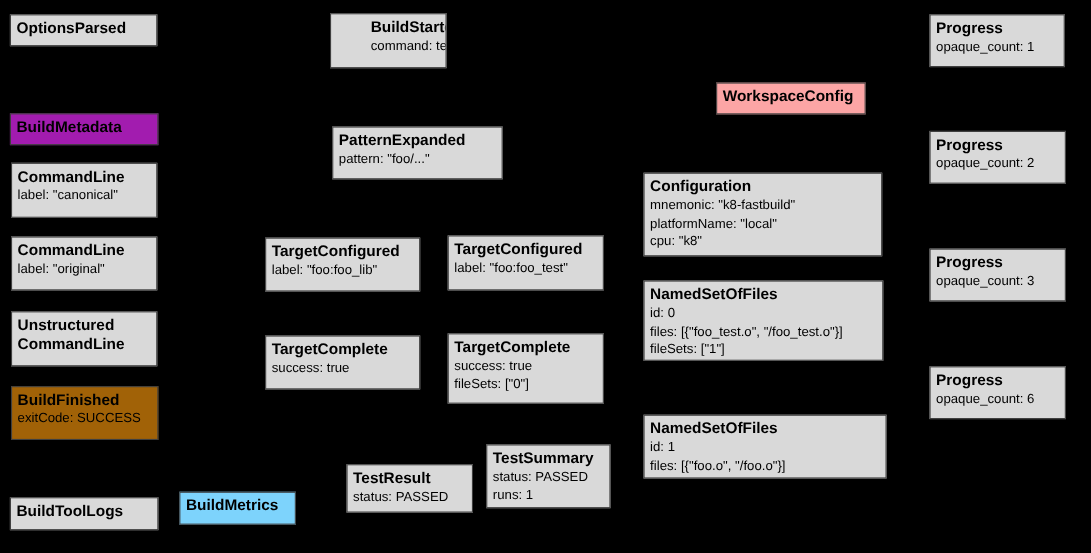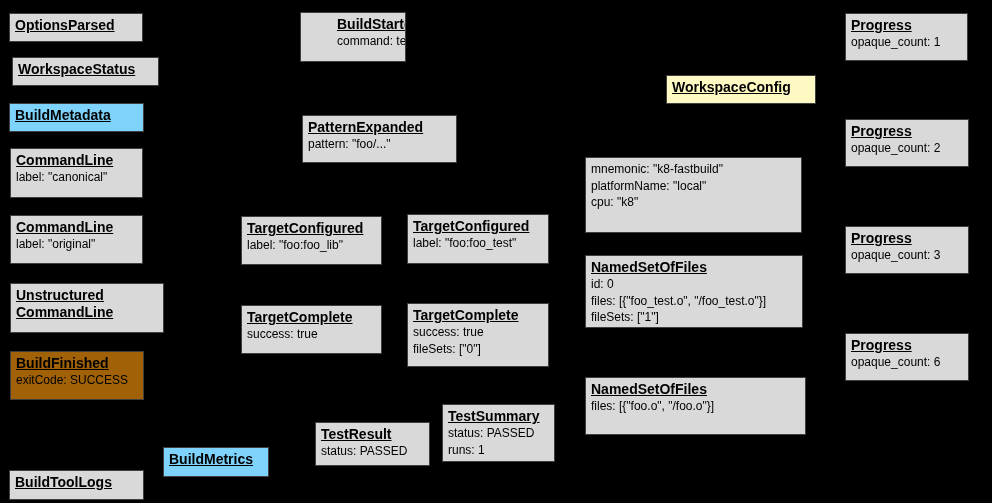--- a/index.html
+++ b/index.html
@@ -22,60 +22,56 @@
     box-sizing: border-box;
     padding: 3px 5px 2px 5px;
     color: #000000;
     overflow: hidden;
   }
   .node .title {
     display: block;
     font-size: 14px;
     line-height: 17px;
     font-weight: bold;
-    text-decoration: underline;
     white-space: nowrap;
   }
   .node .line {
     display: block;
     font-size: 12px;
     line-height: 16.5px;
     white-space: nowrap;
   }
 </style>
 </head>
 <body>
 
 <div class="canvas" style="background: rgb(0, 0, 0);">
     <div class="node" style="left: 9px; top: 13px; width: 134px; height: 29px; background: rgb(217, 217, 217); border-color: rgb(63, 63, 63); color: rgb(0, 0, 0);">
       <span class="title">OptionsParsed</span>
     </div>
-    <div class="node" style="left: 12px; top: 57px; width: 147px; height: 29px; background: rgb(217, 217, 217); border-color: rgb(63, 63, 63); color: rgb(0, 0, 0);">
-      <span class="title">WorkspaceStatus</span>
-    </div>
-    <div class="node" style="left: 9px; top: 103px; width: 135px; height: 29px; background: #7dd3fc; border-color: rgb(63, 63, 63); color: rgb(0, 0, 0);">
+    <div class="node" style="left: 9px; top: 103px; width: 135px; height: 29px; background: #a21caf; border-color: rgb(63, 63, 63); color: rgb(0, 0, 0);">
       <span class="title">BuildMetadata</span>
     </div>
     <div class="node" style="left: 10px; top: 148px; width: 133px; height: 50px; background: rgb(217, 217, 217); border-color: rgb(63, 63, 63); color: rgb(0, 0, 0);">
       <span class="title">CommandLine</span>
       <span class="line">label: "canonical"</span>
     </div>
     <div class="node" style="left: 10px; top: 215px; width: 133px; height: 49px; background: rgb(217, 217, 217); border-color: rgb(63, 63, 63); color: rgb(0, 0, 0);">
       <span class="title">CommandLine</span>
       <span class="line">label: "original"</span>
     </div>
-    <div class="node" style="left: 10px; top: 283px; width: 154px; height: 50px; background: rgb(217, 217, 217); border-color: rgb(63, 63, 63); color: rgb(0, 0, 0);">
+    <div class="node" style="left: 10px; top: 283px; width: 133px; height: 50px; background: rgb(217, 217, 217); border-color: rgb(63, 63, 63); color: rgb(0, 0, 0);">
       <span class="title">Unstructured</span>
       <span class="title">CommandLine</span>
     </div>
     <div class="node" style="left: 10px; top: 351px; width: 134px; height: 49px; background: #a16207; border-color: rgb(63, 63, 63); color: rgb(0, 0, 0);">
       <span class="title">BuildFinished</span>
       <span class="line">exitCode: SUCCESS</span>
     </div>
-    <div class="node" style="left: 9px; top: 470px; width: 135px; height: 30px; background: rgb(217, 217, 217); border-color: rgb(63, 63, 63); color: rgb(0, 0, 0);">
+    <div class="node" style="left: 9px; top: 452px; width: 135px; height: 30px; background: rgb(217, 217, 217); border-color: rgb(63, 63, 63); color: rgb(0, 0, 0);">
       <span class="title">BuildToolLogs</span>
     </div>
     <div class="node" style="left: 163px; top: 447px; width: 106px; height: 30px; background: #7dd3fc; border-color: rgb(63, 63, 63); color: rgb(0, 0, 0);">
       <span class="title">BuildMetrics</span>
     </div>
     <div class="node" style="left: 300px; top: 12px; width: 106px; height: 50px; background: rgb(217, 217, 217); border-color: rgb(63, 63, 63); color: rgb(0, 0, 0); padding-left: 36px;">
       <span class="title">BuildStarted</span>
       <span class="line">command: test</span>
     </div>
     <div class="node" style="left: 302px; top: 115px; width: 155px; height: 48px; background: rgb(217, 217, 217); border-color: rgb(63, 63, 63); color: rgb(0, 0, 0);">
@@ -101,36 +97,38 @@
     </div>
     <div class="node" style="left: 315px; top: 422px; width: 115px; height: 44px; background: rgb(217, 217, 217); border-color: rgb(63, 63, 63); color: rgb(0, 0, 0);">
       <span class="title">TestResult</span>
       <span class="line">status: PASSED</span>
     </div>
     <div class="node" style="left: 442px; top: 404px; width: 113px; height: 58px; background: rgb(217, 217, 217); border-color: rgb(63, 63, 63); color: rgb(0, 0, 0);">
       <span class="title">TestSummary</span>
       <span class="line">status: PASSED</span>
       <span class="line">runs: 1</span>
     </div>
-    <div class="node" style="left: 651px; top: 75px; width: 150px; height: 29px; background: #fef9c3; border-color: rgb(63, 63, 63); color: rgb(0, 0, 0); margin-left: 15px;">
+    <div class="node" style="left: 651px; top: 75px; width: 136px; height: 29px; background: #fca5a5; border-color: rgb(63, 63, 63); color: rgb(0, 0, 0);">
       <span class="title">WorkspaceConfig</span>
     </div>
     <div class="node" style="left: 585px; top: 157px; width: 217px; height: 76px; background: rgb(217, 217, 217); border-color: rgb(63, 63, 63); color: rgb(0, 0, 0);">
+      <span class="title">Configuration</span>
       <span class="line">mnemonic: "k8-fastbuild"</span>
       <span class="line">platformName: "local"</span>
       <span class="line">cpu: "k8"</span>
     </div>
     <div class="node" style="left: 585px; top: 255px; width: 218px; height: 73px; background: rgb(217, 217, 217); border-color: rgb(63, 63, 63); color: rgb(0, 0, 0);">
       <span class="title">NamedSetOfFiles</span>
       <span class="line">id: 0</span>
       <span class="line">files: [{"foo_test.o", "/foo_test.o"}]</span>
       <span class="line">fileSets: ["1"]</span>
     </div>
     <div class="node" style="left: 585px; top: 377px; width: 221px; height: 58px; background: rgb(217, 217, 217); border-color: rgb(63, 63, 63); color: rgb(0, 0, 0);">
       <span class="title">NamedSetOfFiles</span>
+      <span class="line">id: 1</span>
       <span class="line">files: [{"foo.o", "/foo.o"}]</span>
     </div>
     <div class="node" style="left: 845px; top: 13px; width: 123px; height: 48px; background: rgb(217, 217, 217); border-color: rgb(63, 63, 63); color: rgb(0, 0, 0);">
       <span class="title">Progress</span>
       <span class="line">opaque_count: 1</span>
     </div>
     <div class="node" style="left: 845px; top: 119px; width: 124px; height: 48px; background: rgb(217, 217, 217); border-color: rgb(63, 63, 63); color: rgb(0, 0, 0);">
       <span class="title">Progress</span>
       <span class="line">opaque_count: 2</span>
     </div>

